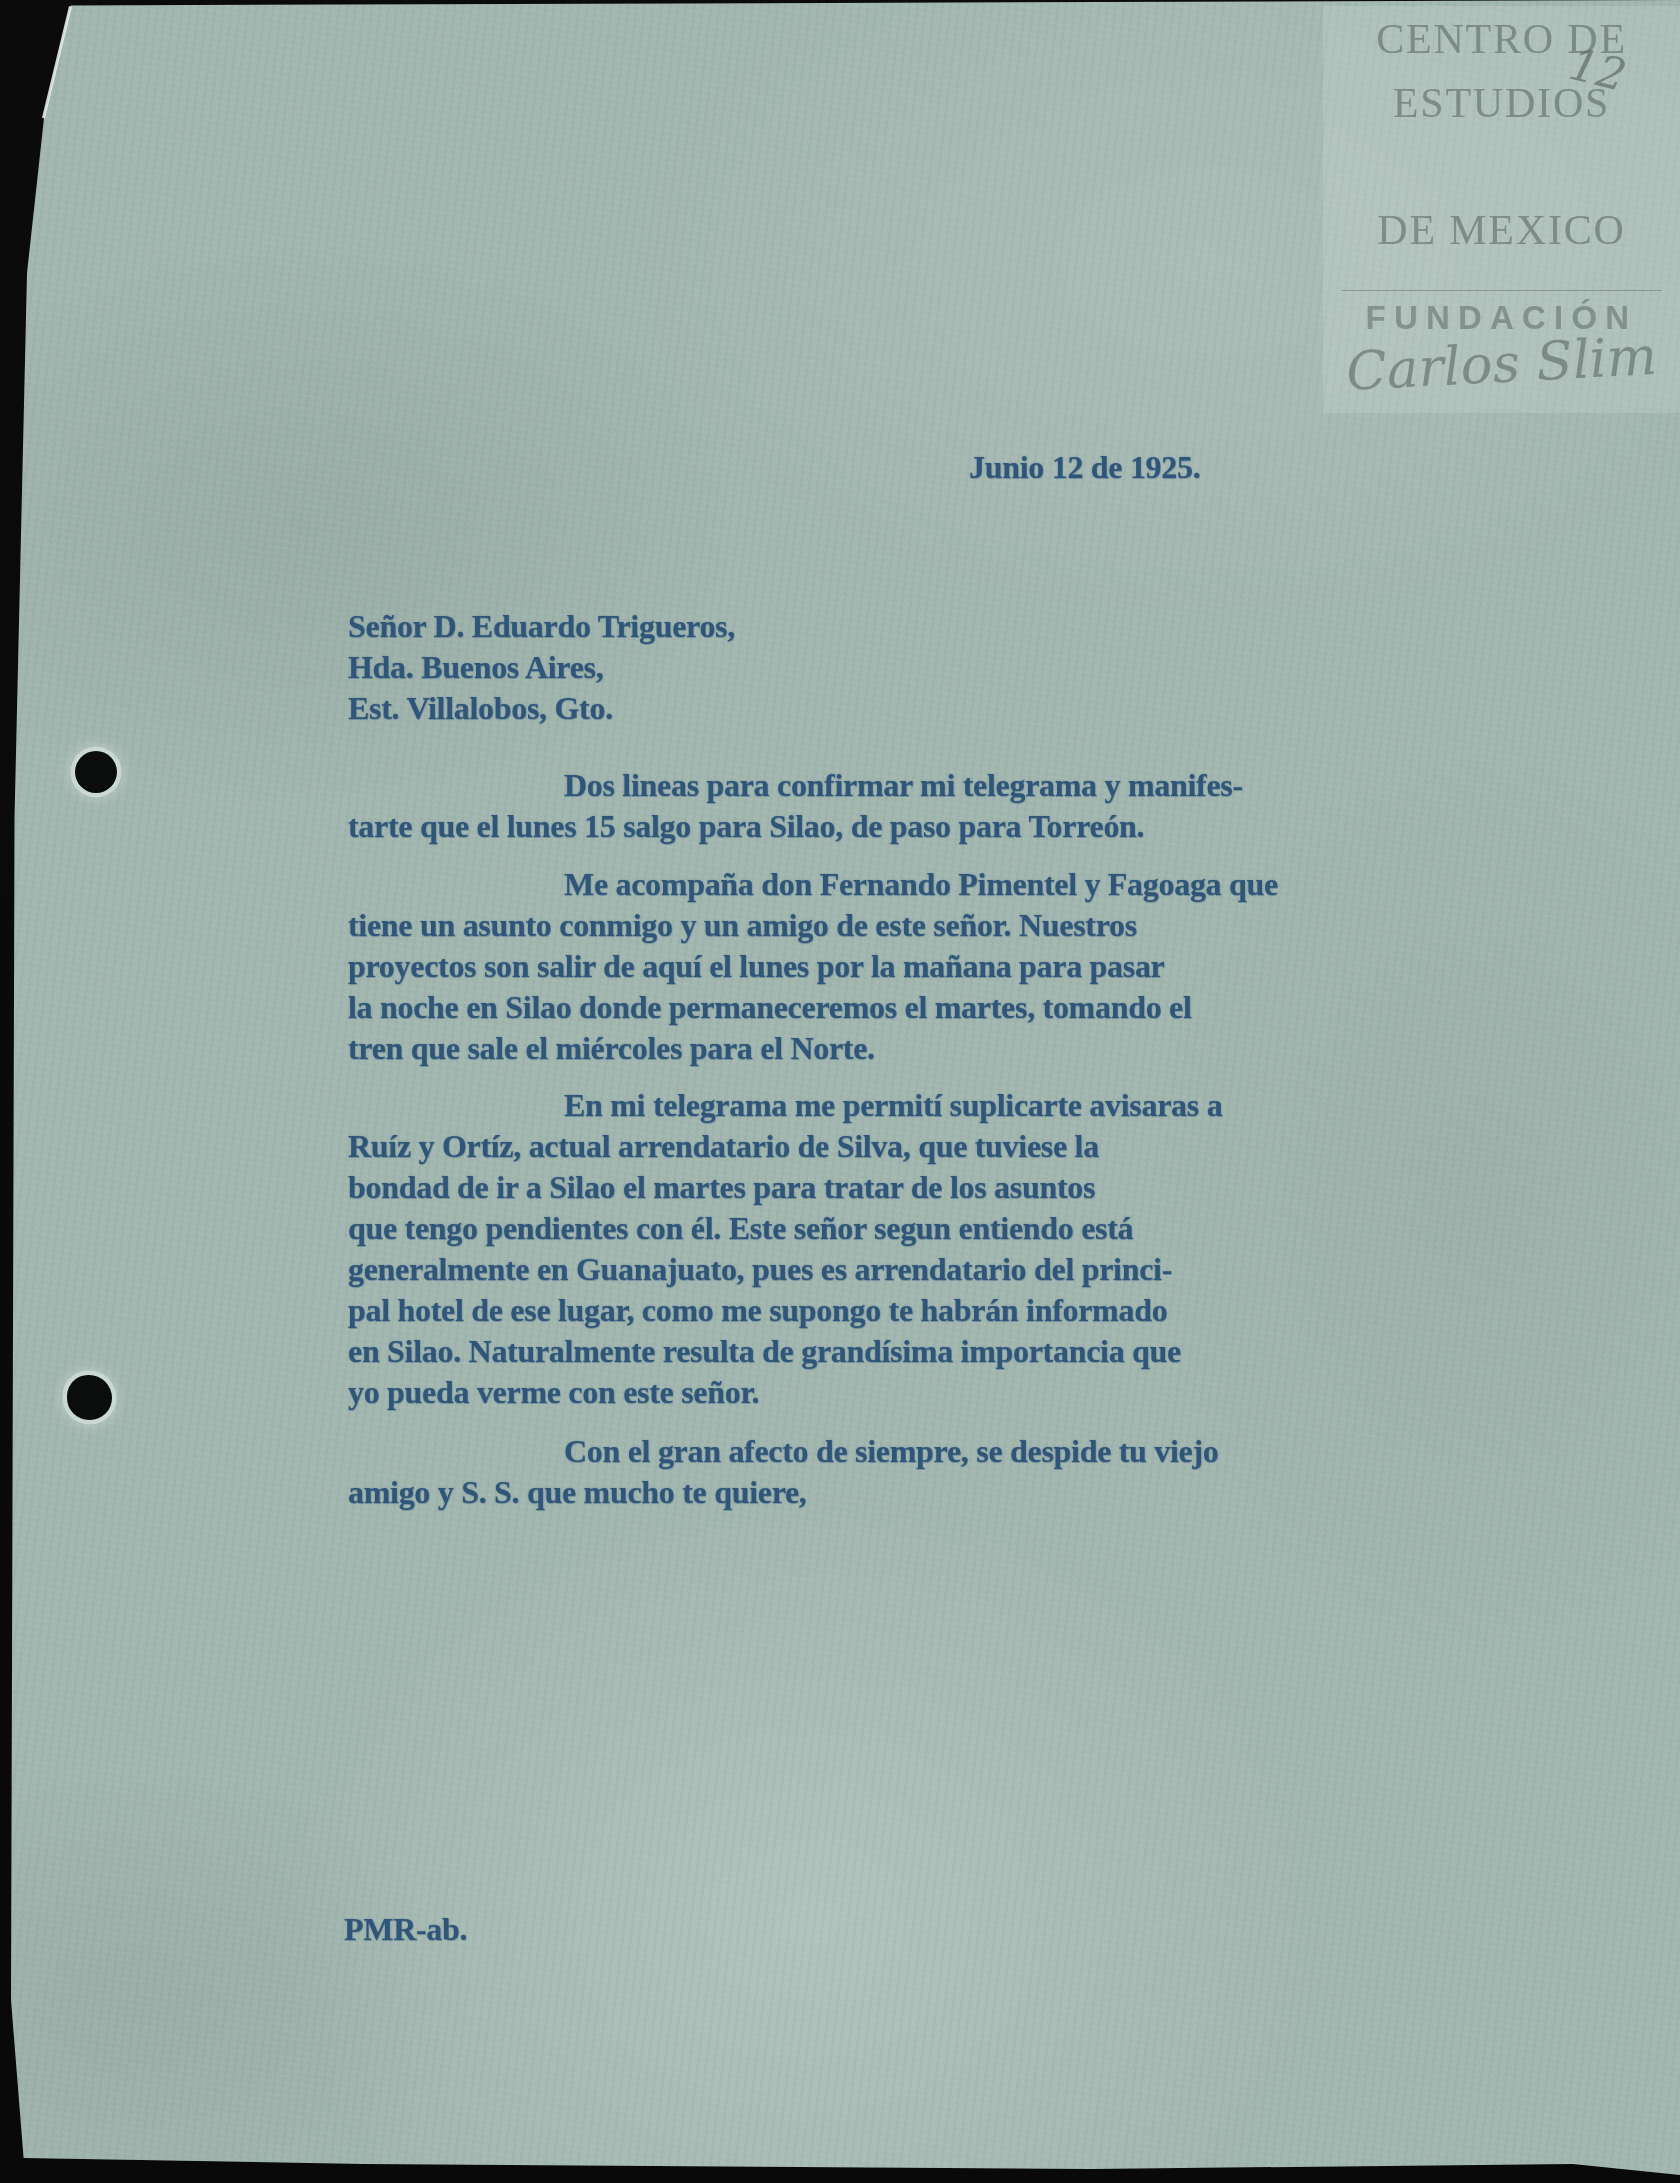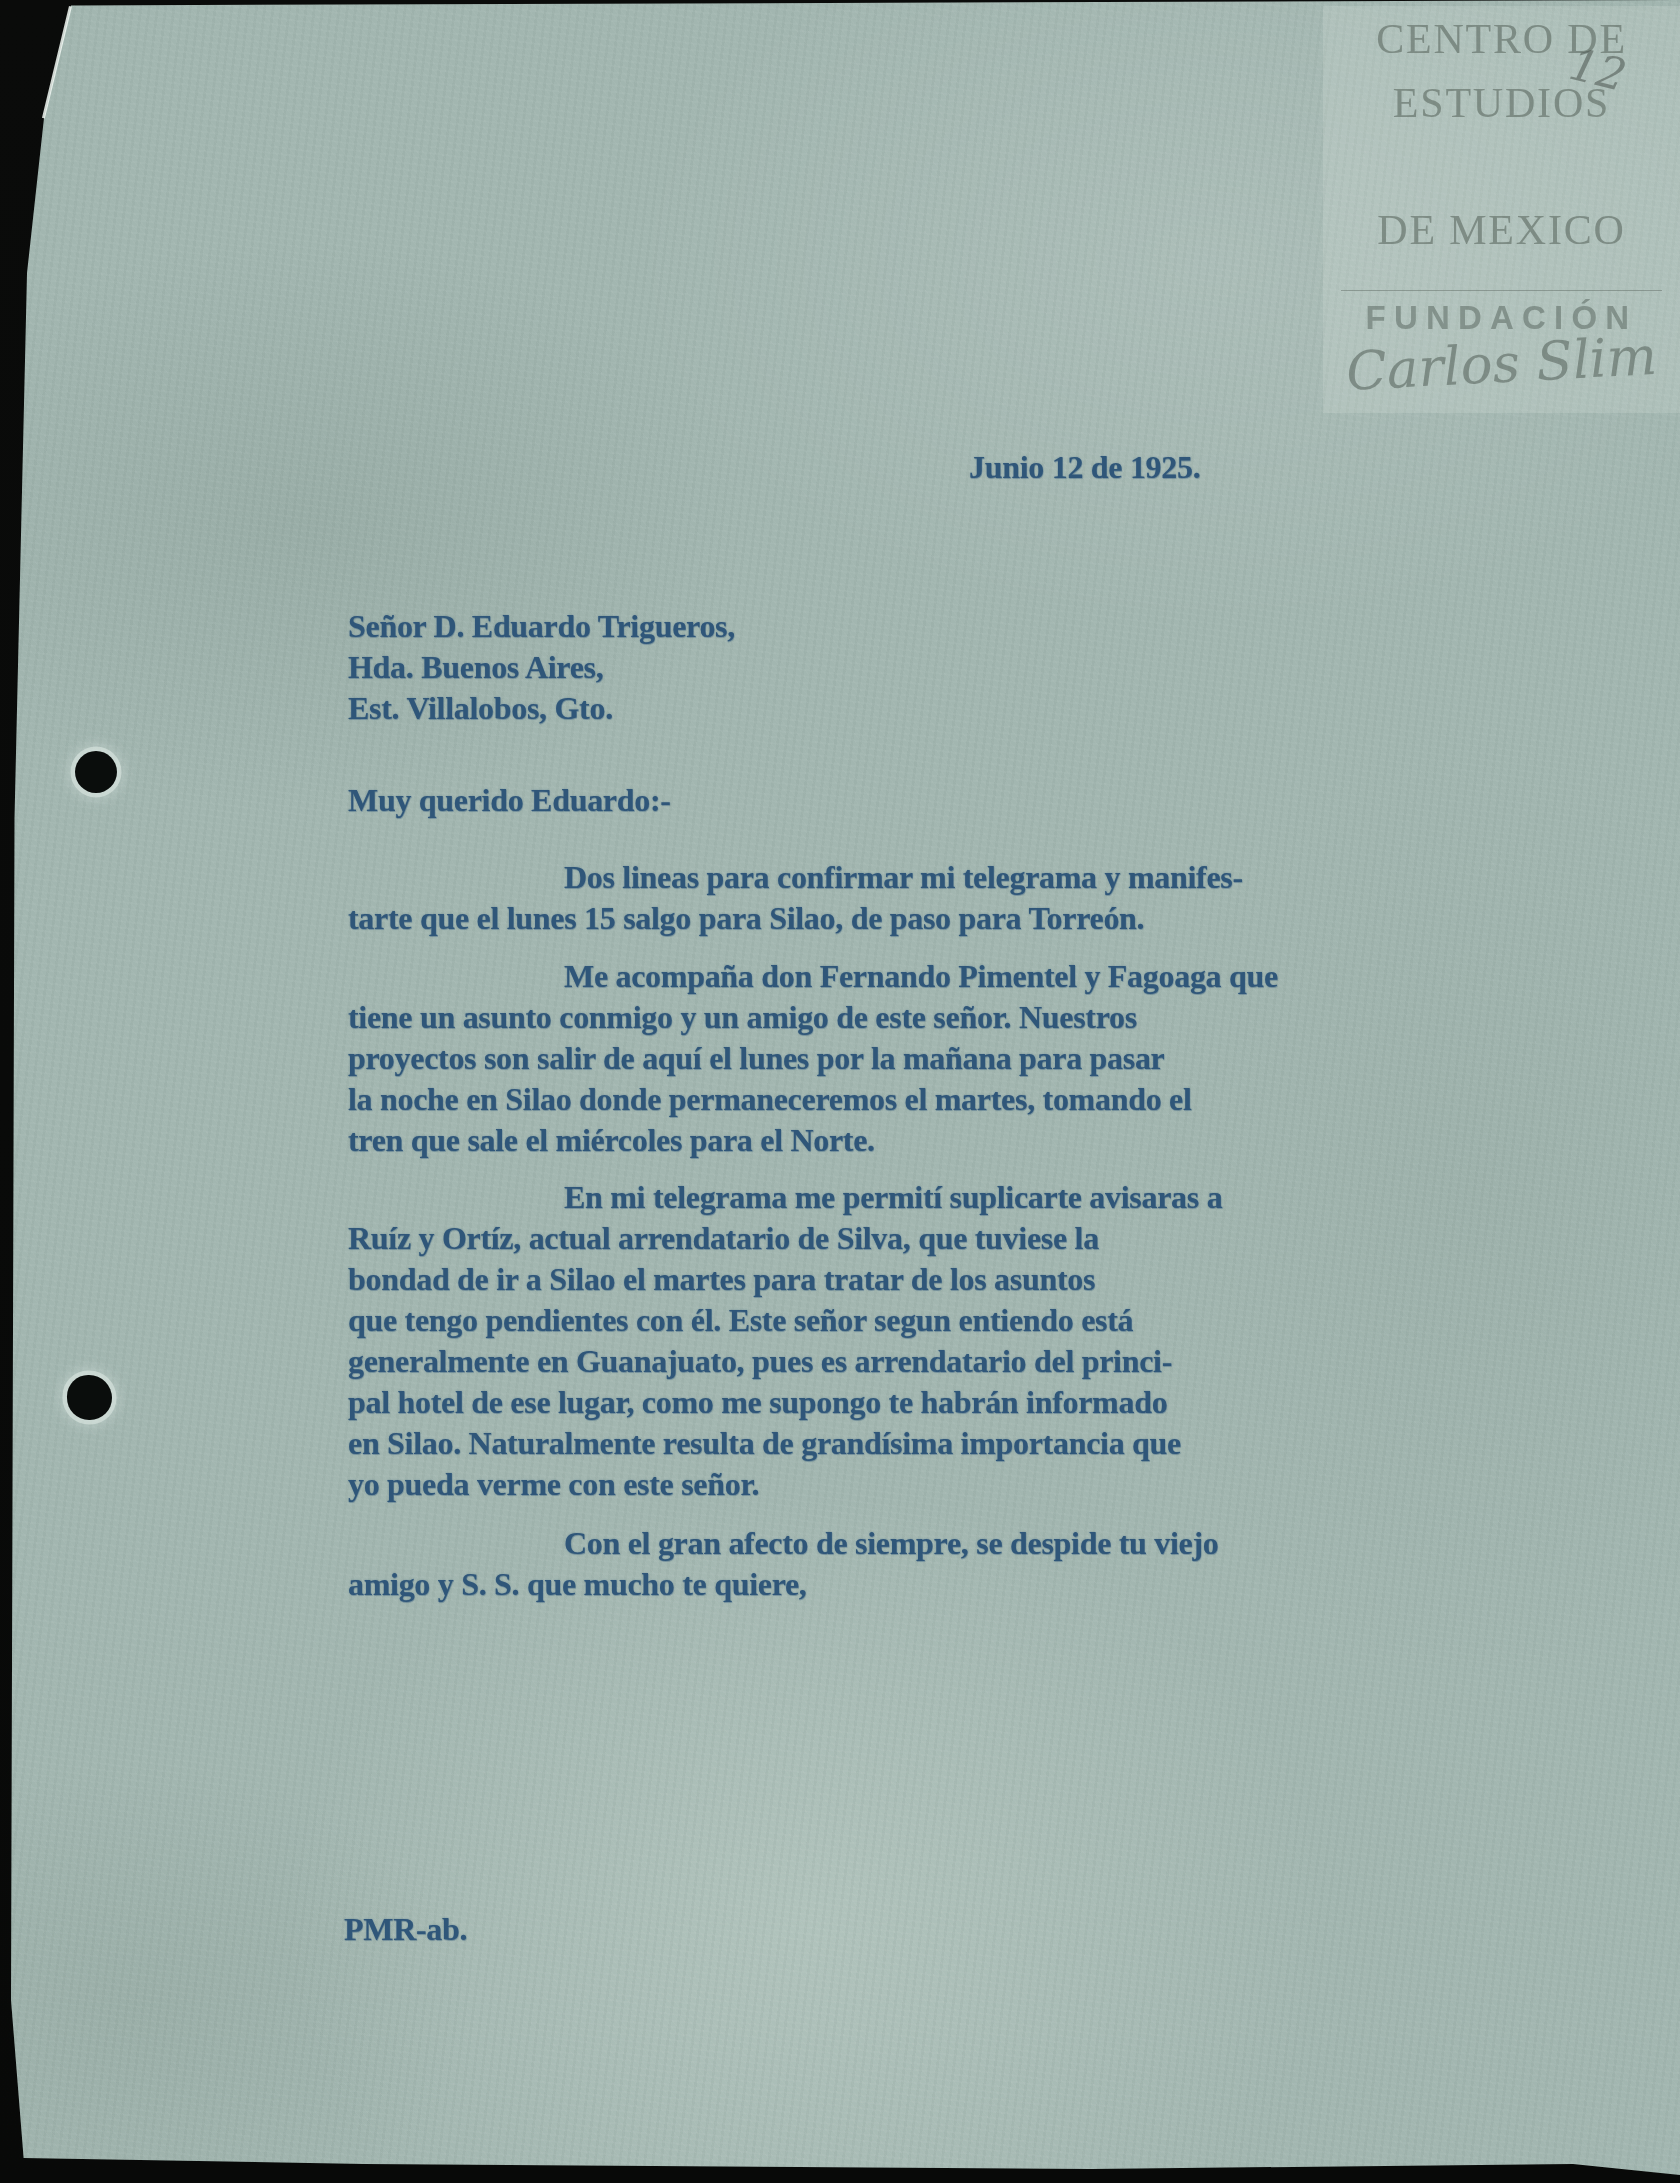--- a/index.html
+++ b/index.html
@@ -126,21 +126,20 @@
   </div>
 
   <div id="page-number-annotation">12</div>
 
   <div id="date-line" class="typed">Junio 12 de 1925.</div>
 
   <div id="letter-body">
     <p id="recipient-address" class="typed" style="position:relative">Señor D. Eduardo Trigueros,
 Hda. Buenos Aires,
 Est. Villalobos, Gto.</p>
-    <p id="salutation" class="typed" style="position:relative">Muy querido Eduardo:-</p>
     <p id="para-1" class="typed para" style="position:relative">Dos lineas para confirmar mi telegrama y manifes-
 tarte que el lunes 15 salgo para Silao, de paso para Torreón.</p>
     <p id="para-2" class="typed para" style="position:relative">Me acompaña don Fernando Pimentel y Fagoaga que
 tiene un asunto conmigo y un amigo de este señor. Nuestros
 proyectos son salir de aquí el lunes por la mañana para pasar
 la noche en Silao donde permaneceremos el martes, tomando el
 tren que sale el miércoles para el Norte.</p>
     <p id="para-3" class="typed para" style="position:relative">En mi telegrama me permití suplicarte avisaras a
 Ruíz y Ortíz, actual arrendatario de Silva, que tuviese la
 bondad de ir a Silao el martes para tratar de los asuntos

